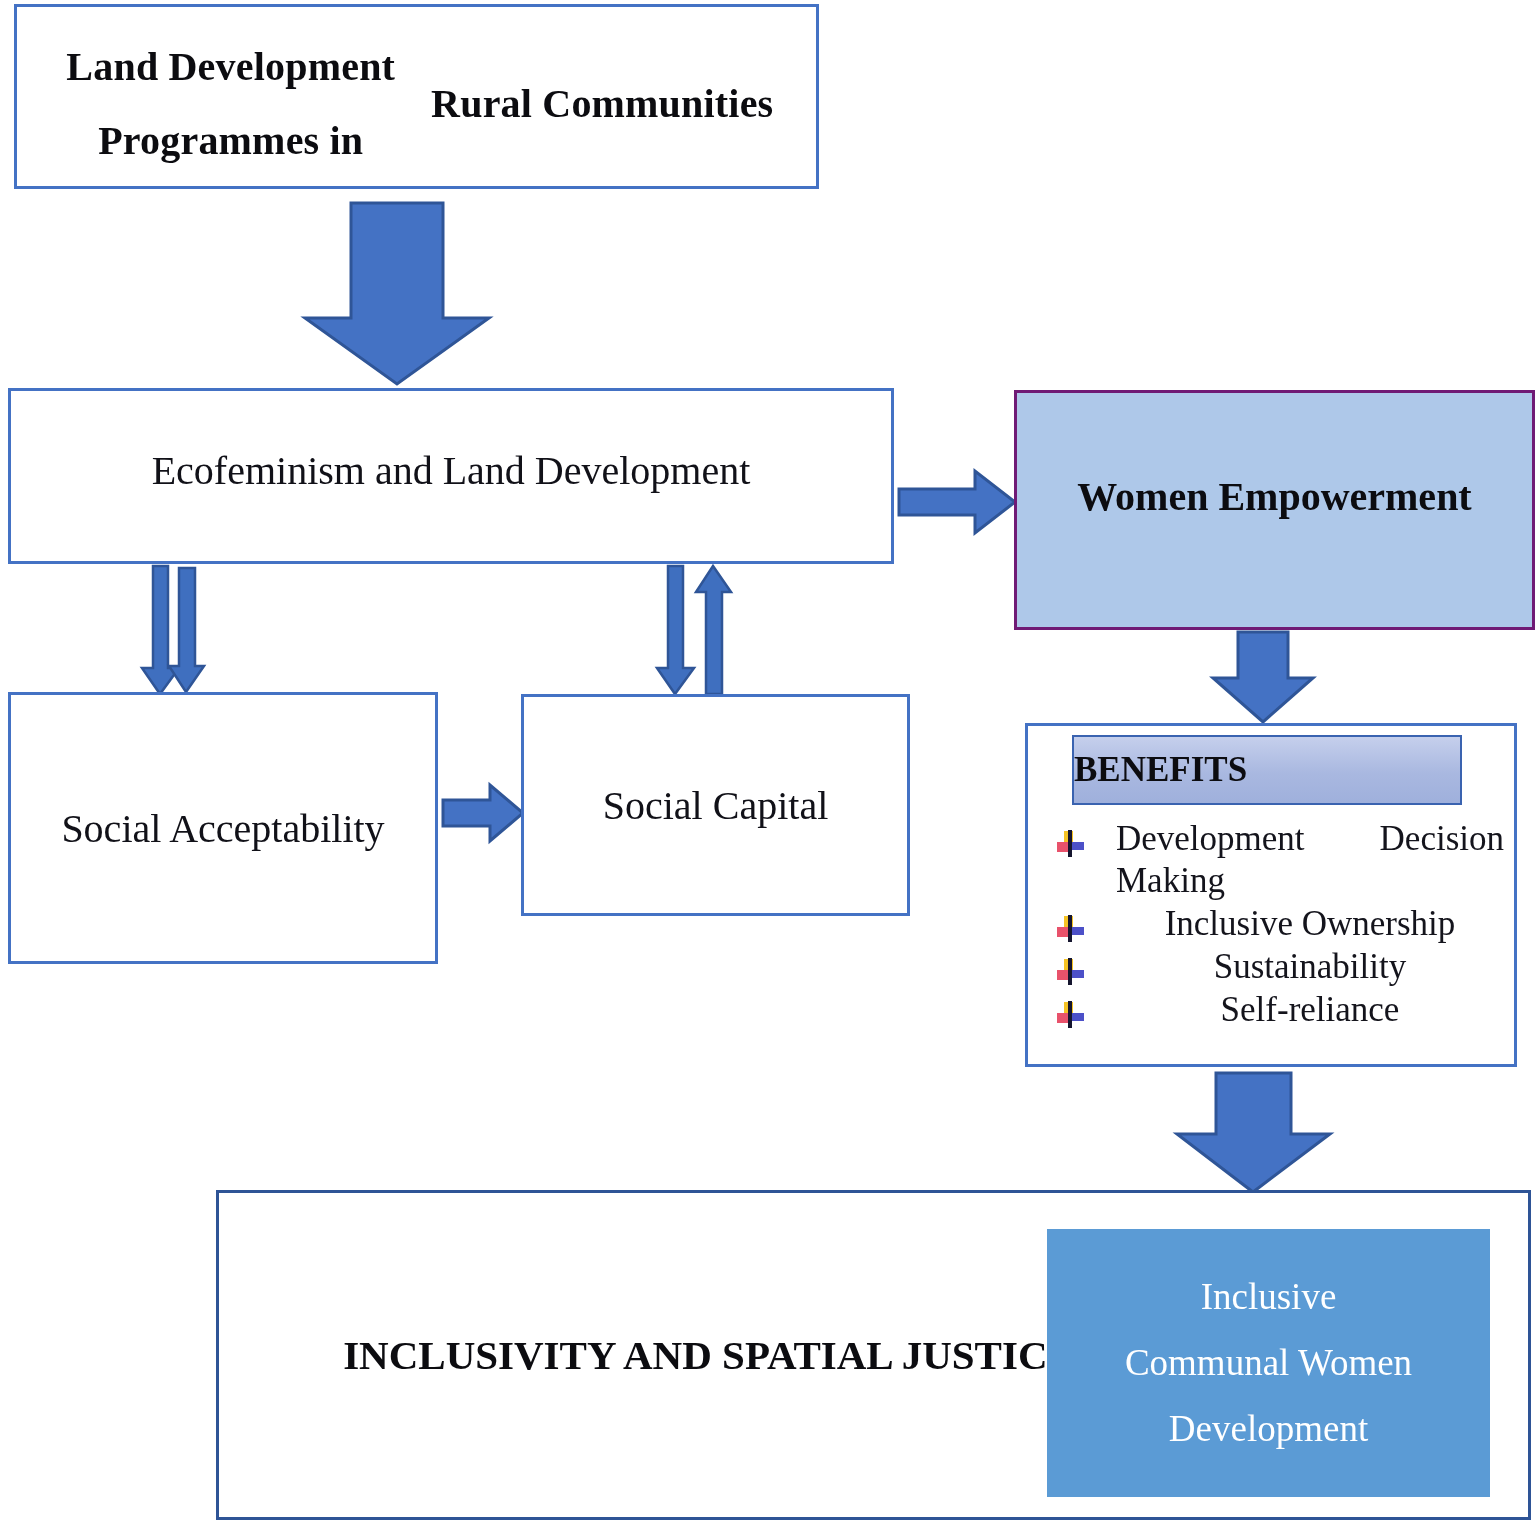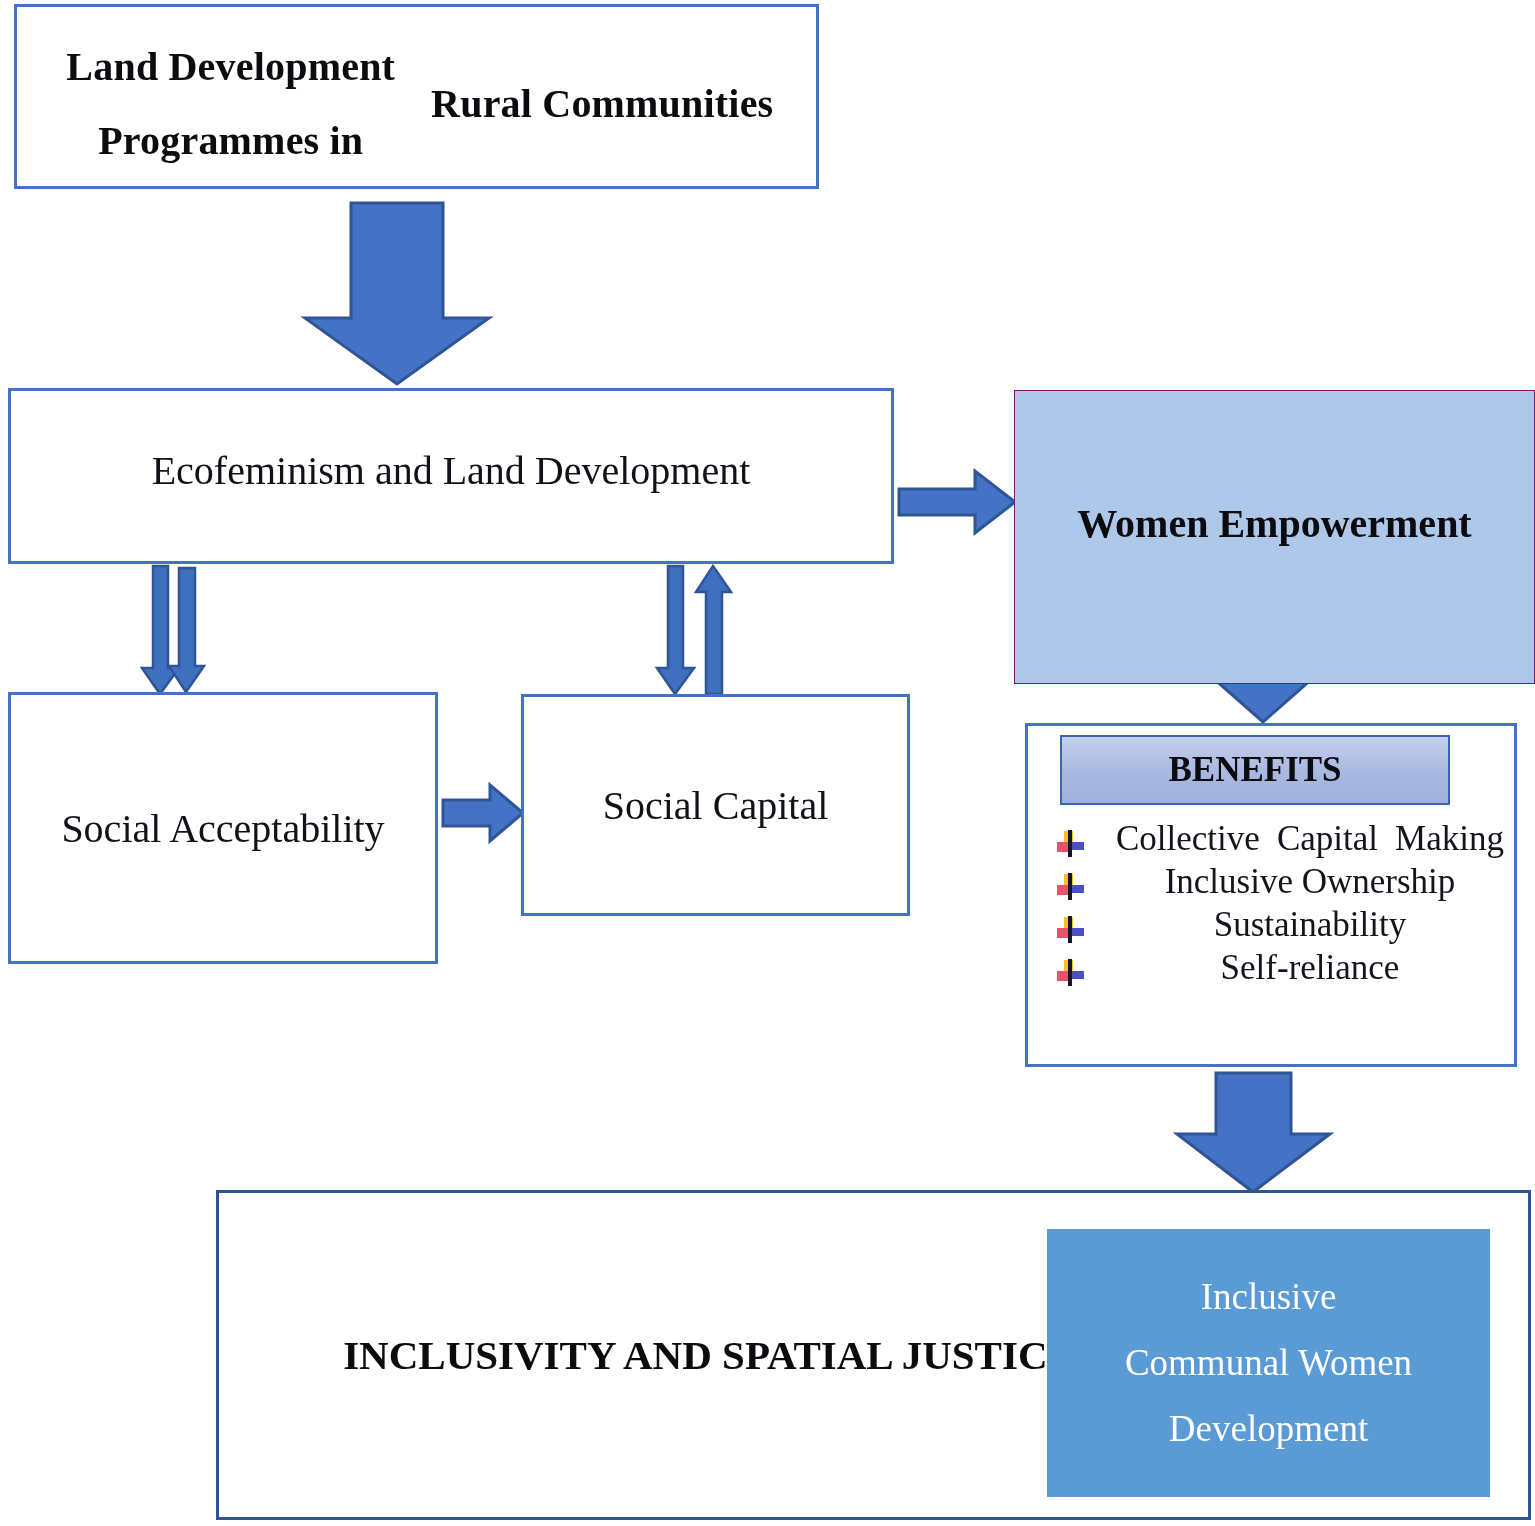--- a/index.html
+++ b/index.html
@@ -63,36 +63,36 @@
   }
   #box-eco .t-plain{ position:relative; top:-6px; }
 
   
   #box-sa{ left:8px; top:692px; width:430px; height:272px; }
   
   #box-sc{ left:521px; top:694px; width:389px; height:222px; }
 
   
   #box-we{
-    left:1014px; top:390px; width:521px; height:294px;
+    left:1014px; top:390px; width:521px; height:240px;
     background:#AEC8E9;
-    border:1px solid #701a75;
+    border:3px solid #701a75;
   }
   #box-we .t-bold{ font-size:40px; position:relative; top:-14px;}
 
   
   #box-benefits{
     left:1025px; top:723px; width:492px; height:344px;
     border:3px solid #4472C4;
   }
   #benefits-header{
-    position:absolute; left:32px; top:9px; width:386px; height:66px;
+    position:absolute; left:44px; top:9px; width:386px; height:66px;
     border:2px solid #3A63B0;
     background:linear-gradient(180deg,#C5CFEC 0%,#A9B8E0 55%,#9FB0DC 100%);
-    display:flex; align-items:center; justify-content:center;
+    display:flex; align-items:center; 
   }
   #benefits-header .t-bold{ font-size:35px; }
   #benefits-list{
     position:absolute; left:14px; top:92px; right:10px;
     list-style:none; margin:0; padding:0;
   }
   #benefits-list li{
     position:relative;
     padding-left:74px;
     font-size:35px;
@@ -194,21 +194,21 @@
     <ul id="benefits-list">
       <li class="justify">
         <span class="bullet">
           <svg viewBox="0 0 30 30" width="30" height="30">
             <rect x="8" y="2" width="9" height="12" fill="#F5C325"></rect>
             <rect x="1" y="13" width="13" height="10" fill="#E8526B"></rect>
             <rect x="14" y="13" width="14" height="8" fill="#4C50C8"></rect>
             <rect x="12" y="1" width="4" height="27" fill="#15152E"></rect>
           </svg>
         </span>
-        <span>Collective Capital Making</span>
+        <span>Development Decision Making</span>
       </li>
       <li>
         <span class="bullet">
           <svg viewBox="0 0 30 30" width="30" height="30">
             <rect x="8" y="2" width="9" height="12" fill="#F5C325"></rect>
             <rect x="1" y="13" width="13" height="10" fill="#E8526B"></rect>
             <rect x="14" y="13" width="14" height="8" fill="#4C50C8"></rect>
             <rect x="12" y="1" width="4" height="27" fill="#15152E"></rect>
           </svg>
         </span>

